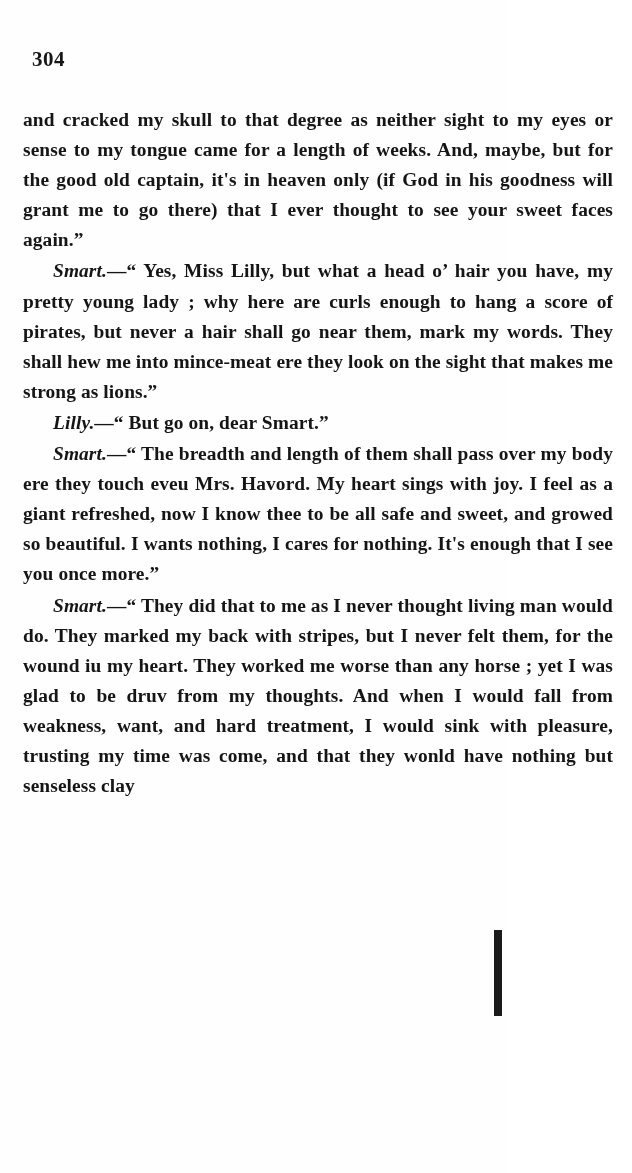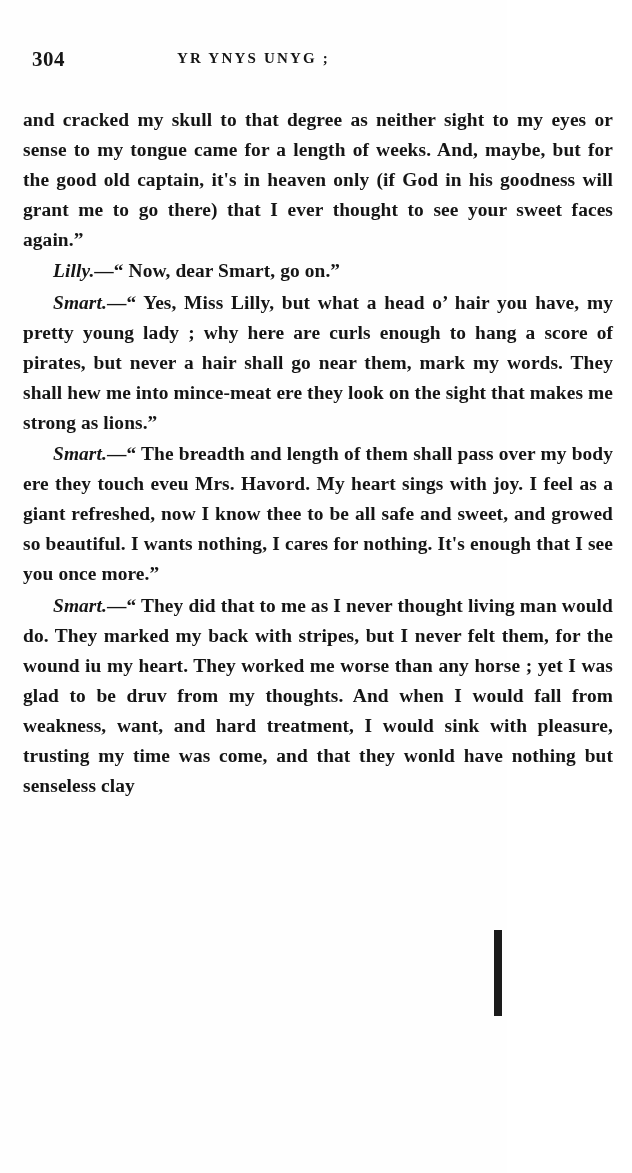--- a/index.html
+++ b/index.html
@@ -81,31 +81,30 @@
     background: #1b1b1b;
   }
 </style>
 </head>
 <body>
 
 <div class="page">
 
   <div class="header">
     <div class="folio">304</div>
-    <div class="runhead">YR YNYS UNYG ;</div>
   </div>
 
   <div class="body-text">
 
     <p><span>and cracked my skull to that degree as neither sight to my eyes or sense to my tongue came for a length of weeks.   And, maybe, but for the good old captain, it's in heaven only (if God in his goodness will grant me to go there) that I ever thought to see your sweet faces again.”</span></p>
 
-    <p class="indent"><span class="speaker">Lilly.</span><span>—“ Now, dear Smart, go on.”</span></p>
 
     <p class="indent"><span class="speaker">Smart.</span><span>—“ Yes, Miss Lilly, but what a head o’ hair you have, my pretty young lady ; why here are curls enough to hang a score of pirates, but never a hair shall go near them, mark my words.   They shall hew me into mince-meat ere they look on the sight that makes me strong as lions.”</span></p>
 
+    <p class="indent"><span class="speaker">Lilly.</span><span>—“ But go on, dear Smart.”</span></p>
 
     <p class="indent"><span class="speaker">Smart.</span><span>—“ The breadth and length of them shall pass over my body ere they touch eveu Mrs. Havord.   My heart sings with joy.   I feel as a giant refreshed, now I know thee to be all safe and sweet, and growed so beautiful.   I wants nothing, I cares for nothing.   It's enough that I see you once more.”</span></p>
 
 
     <p class="indent"><span class="speaker">Smart.</span><span>—“ They did that to me as I never thought living man would do.   They marked my back with stripes, but I never felt them, for the wound iu my heart.   They worked me worse than any horse ; yet I was glad to be druv from my thoughts.   And when I would fall from weakness, want, and hard treatment, I would sink with pleasure, trusting my time was come, and that they wonld have nothing but senseless clay</span></p>
 
   </div>
 
   <div class="edge-mark"></div>
 </div>

